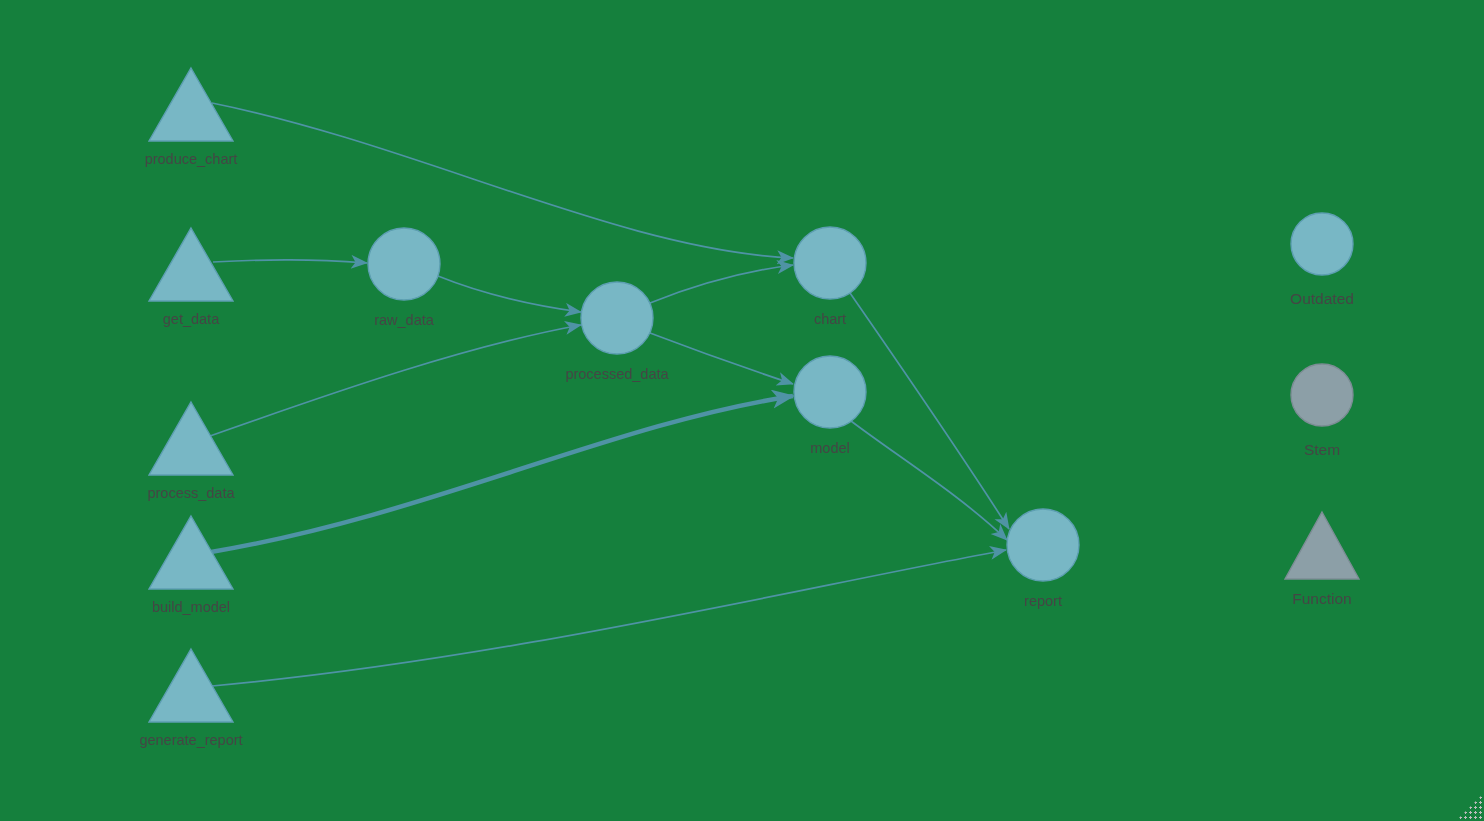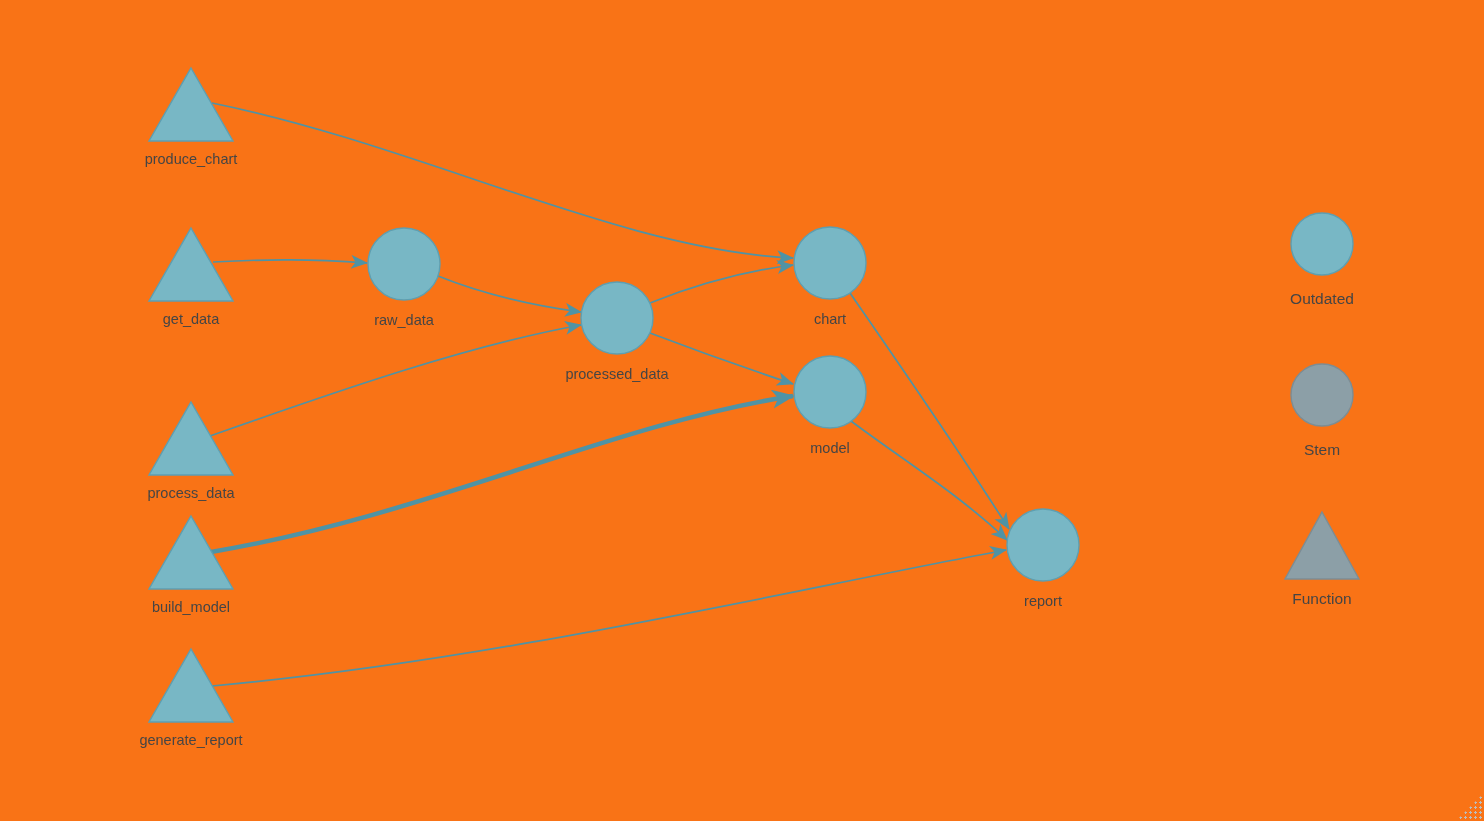--- a/index.html
+++ b/index.html
@@ -8,21 +8,21 @@
     background: #ffffff;
     width: 1484px;
     height: 821px;
     overflow: hidden;
     font-family: "Liberation Sans", sans-serif;
   }
   .stage {
     position: relative;
     width: 1484px;
     height: 821px;
-    background: #f97316;
+    background: #15803d;
   }
   svg.network {
     position: absolute;
     left: 0;
     top: 0;
     display: block;
   }
   svg.network text {
     font-family: "Liberation Sans", sans-serif;
     fill: #454545;

